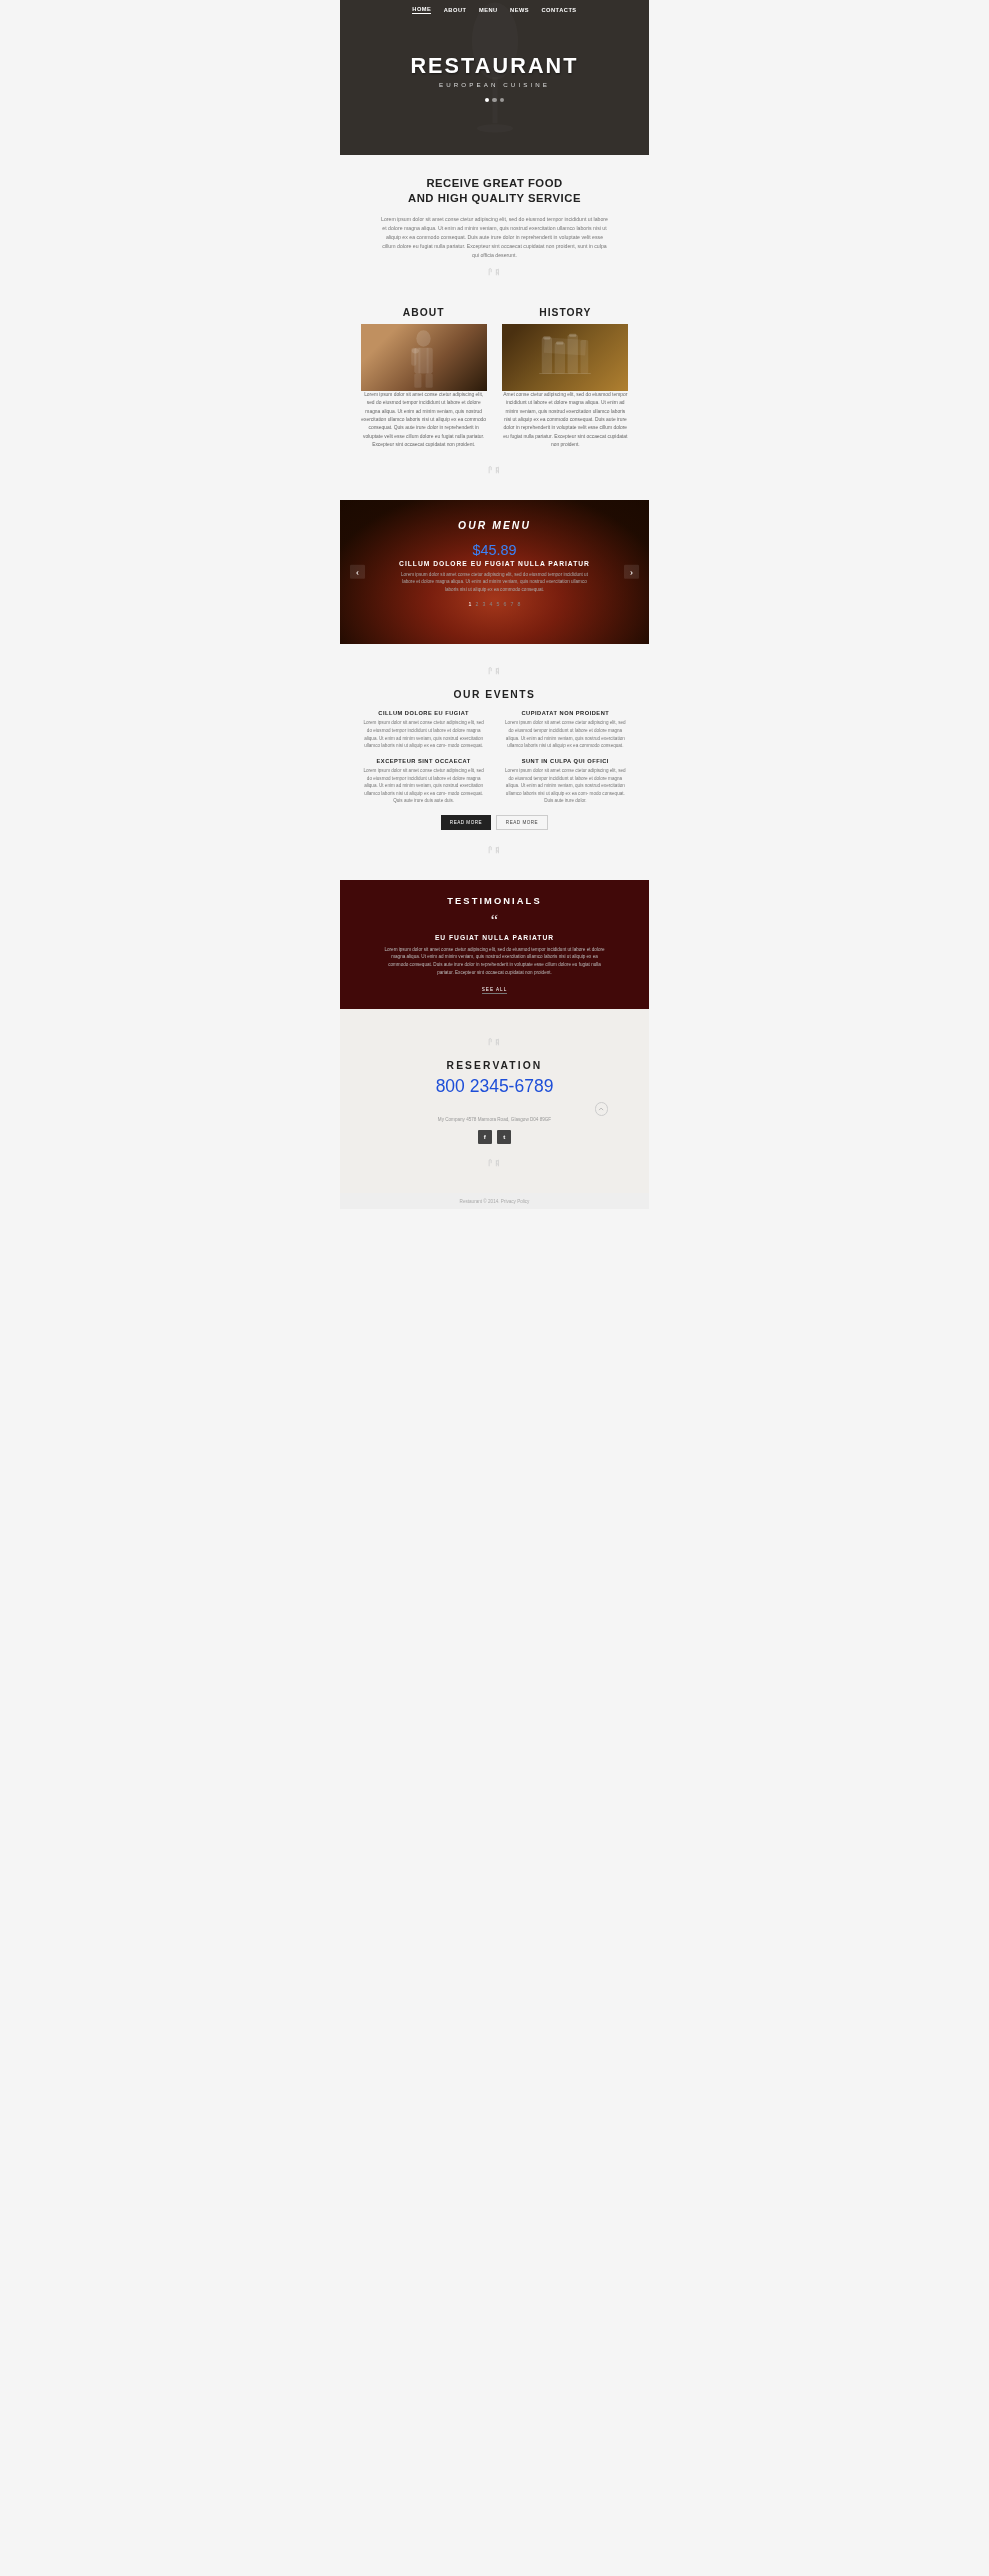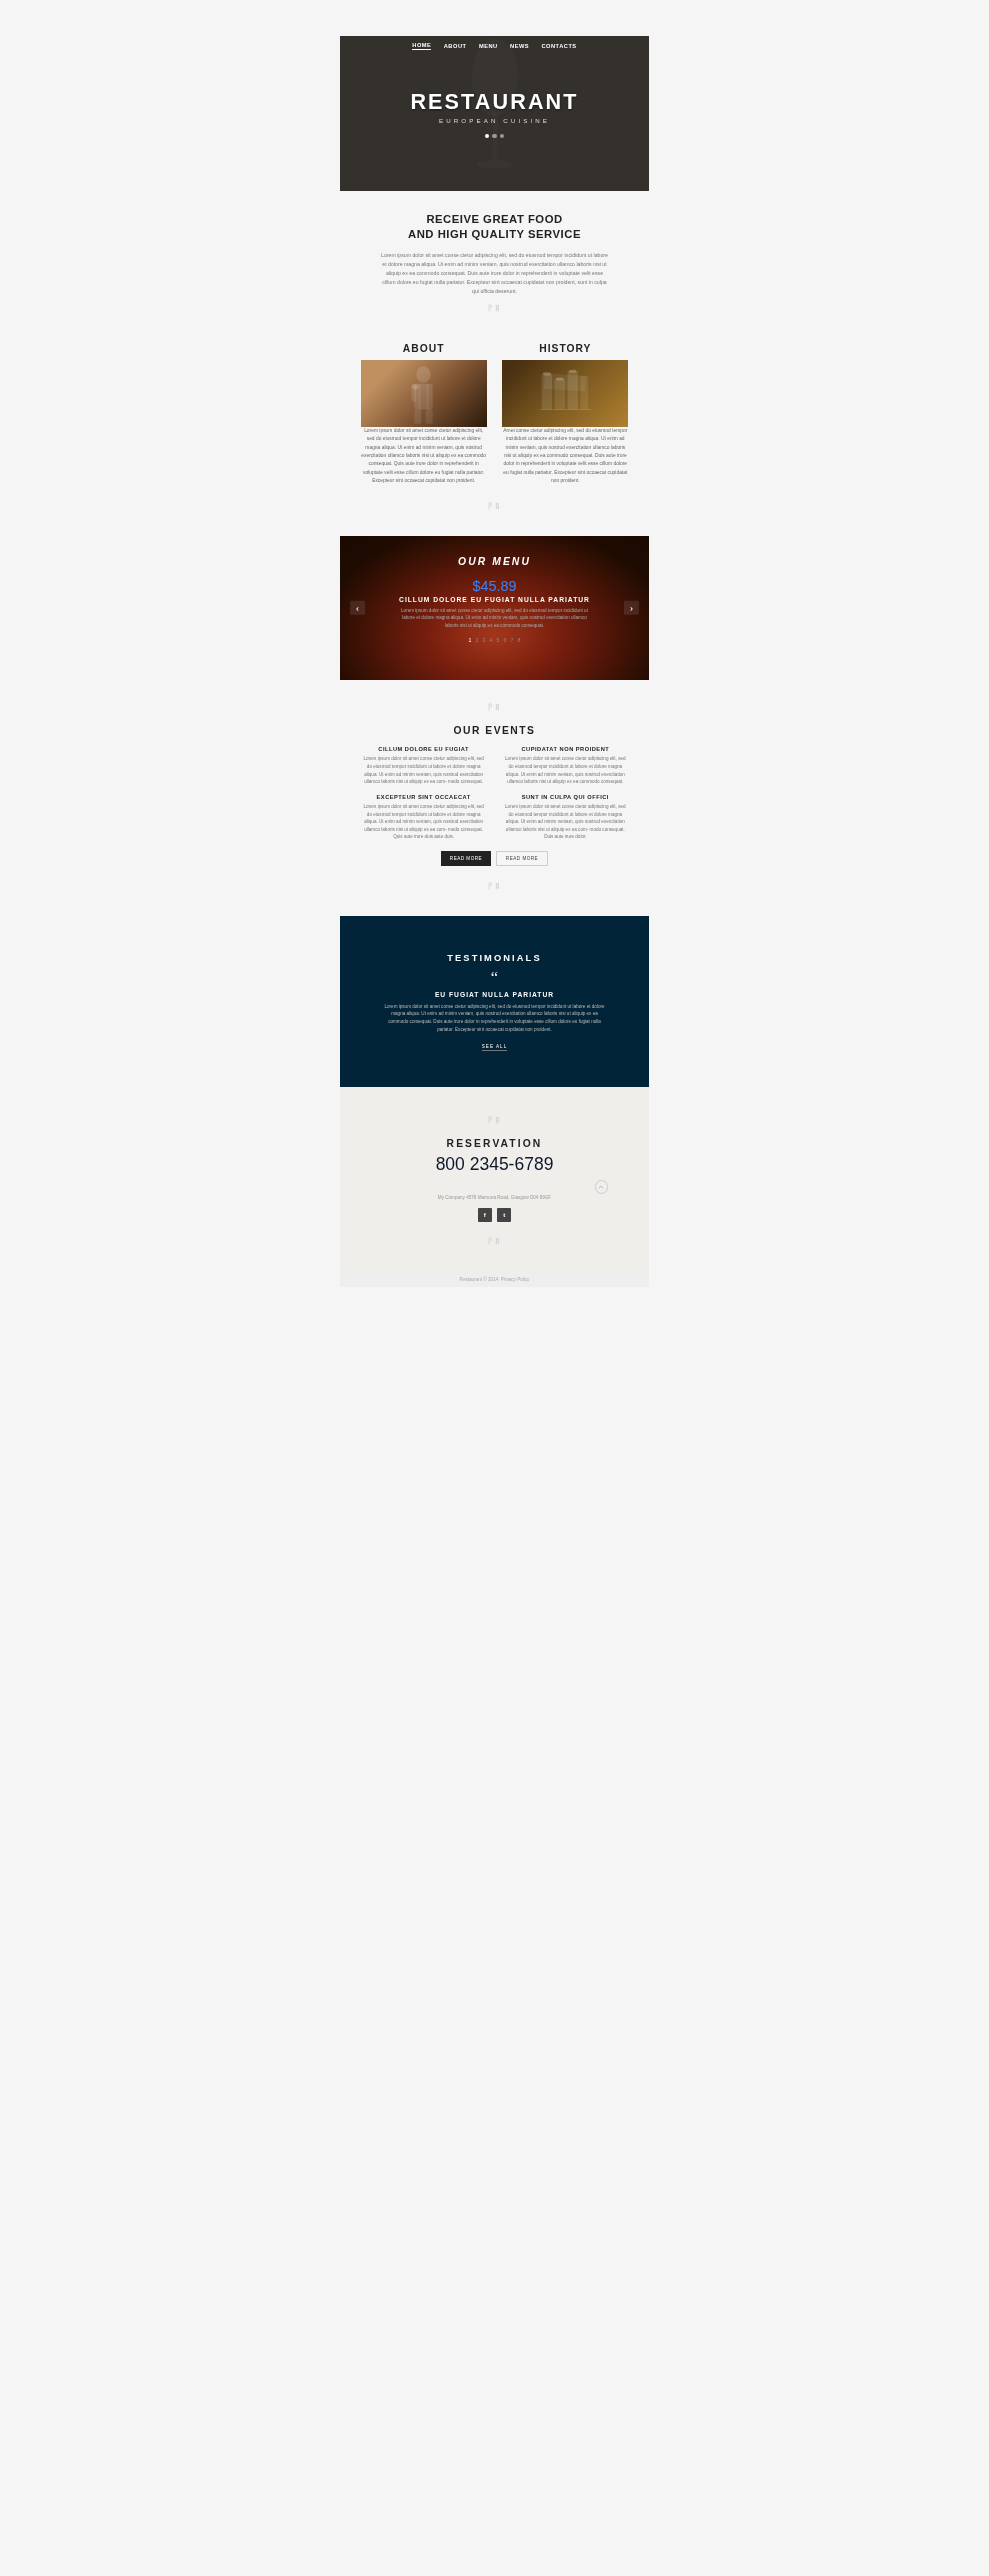--- a/index.html
+++ b/index.html
@@ -280,23 +280,23 @@
       padding: 4.1px 9.3px;
       border: 0.5px solid #ccc;
       cursor: pointer;
       font-family: Arial, sans-serif;
     }
 
     
     .testimonials-section {
       position: relative;
       min-height: 113px;
-      background: #0369a1;
-      text-align: center;
-      padding: 37px 41px;
+      background: #b91c1c;
+      text-align: center;
+      padding: 16px 41px;
       overflow: hidden;
     }
     .test-bg {
       position: absolute;
       inset: 0;
       background: rgba(0,0,0,0.65);
     }
     .test-content { position: relative; z-index: 2; color: #fff; }
     .test-heading {
       font-size: 9.3px;
@@ -345,21 +345,21 @@
     .res-heading {
       font-size: 10.3px;
       letter-spacing: 2.1px;
       font-family: Arial, sans-serif;
       font-weight: bold;
       color: #222;
       margin-bottom: 5px;
     }
     .res-phone {
       font-size: 17.5px;
-      color: #0f172a;
+      color: #1d4ed8;
       font-family: Arial, sans-serif;
       font-weight: 300;
       margin-bottom: 20px;
     }
     .res-address {
       font-size: 4.6px;
       color: #999;
       font-family: Arial, sans-serif;
       margin-bottom: 7.2px;
     }
@@ -420,21 +420,21 @@
     .img-placeholder-waiter {
       background: linear-gradient(135deg, #c09060 20%, #7a5030 60%, #2a1a0a 100%);
     }
     .img-placeholder-wine {
       background: linear-gradient(135deg, #4a3010 10%, #7a5820 50%, #b08030 100%);
     }
   </style>
 </head>
 <body>
 
-<div style="position: relative; margin-top: 36px;">
+<div style="position: relative;">
   <nav>
     <a href="#" class="active">HOME</a>
     <a href="#">ABOUT</a>
     <a href="#">MENU</a>
     <a href="#">NEWS</a>
     <a href="#">CONTACTS</a>
   </nav>
 
   <div class="hero">
     <div class="hero-bg"></div>

